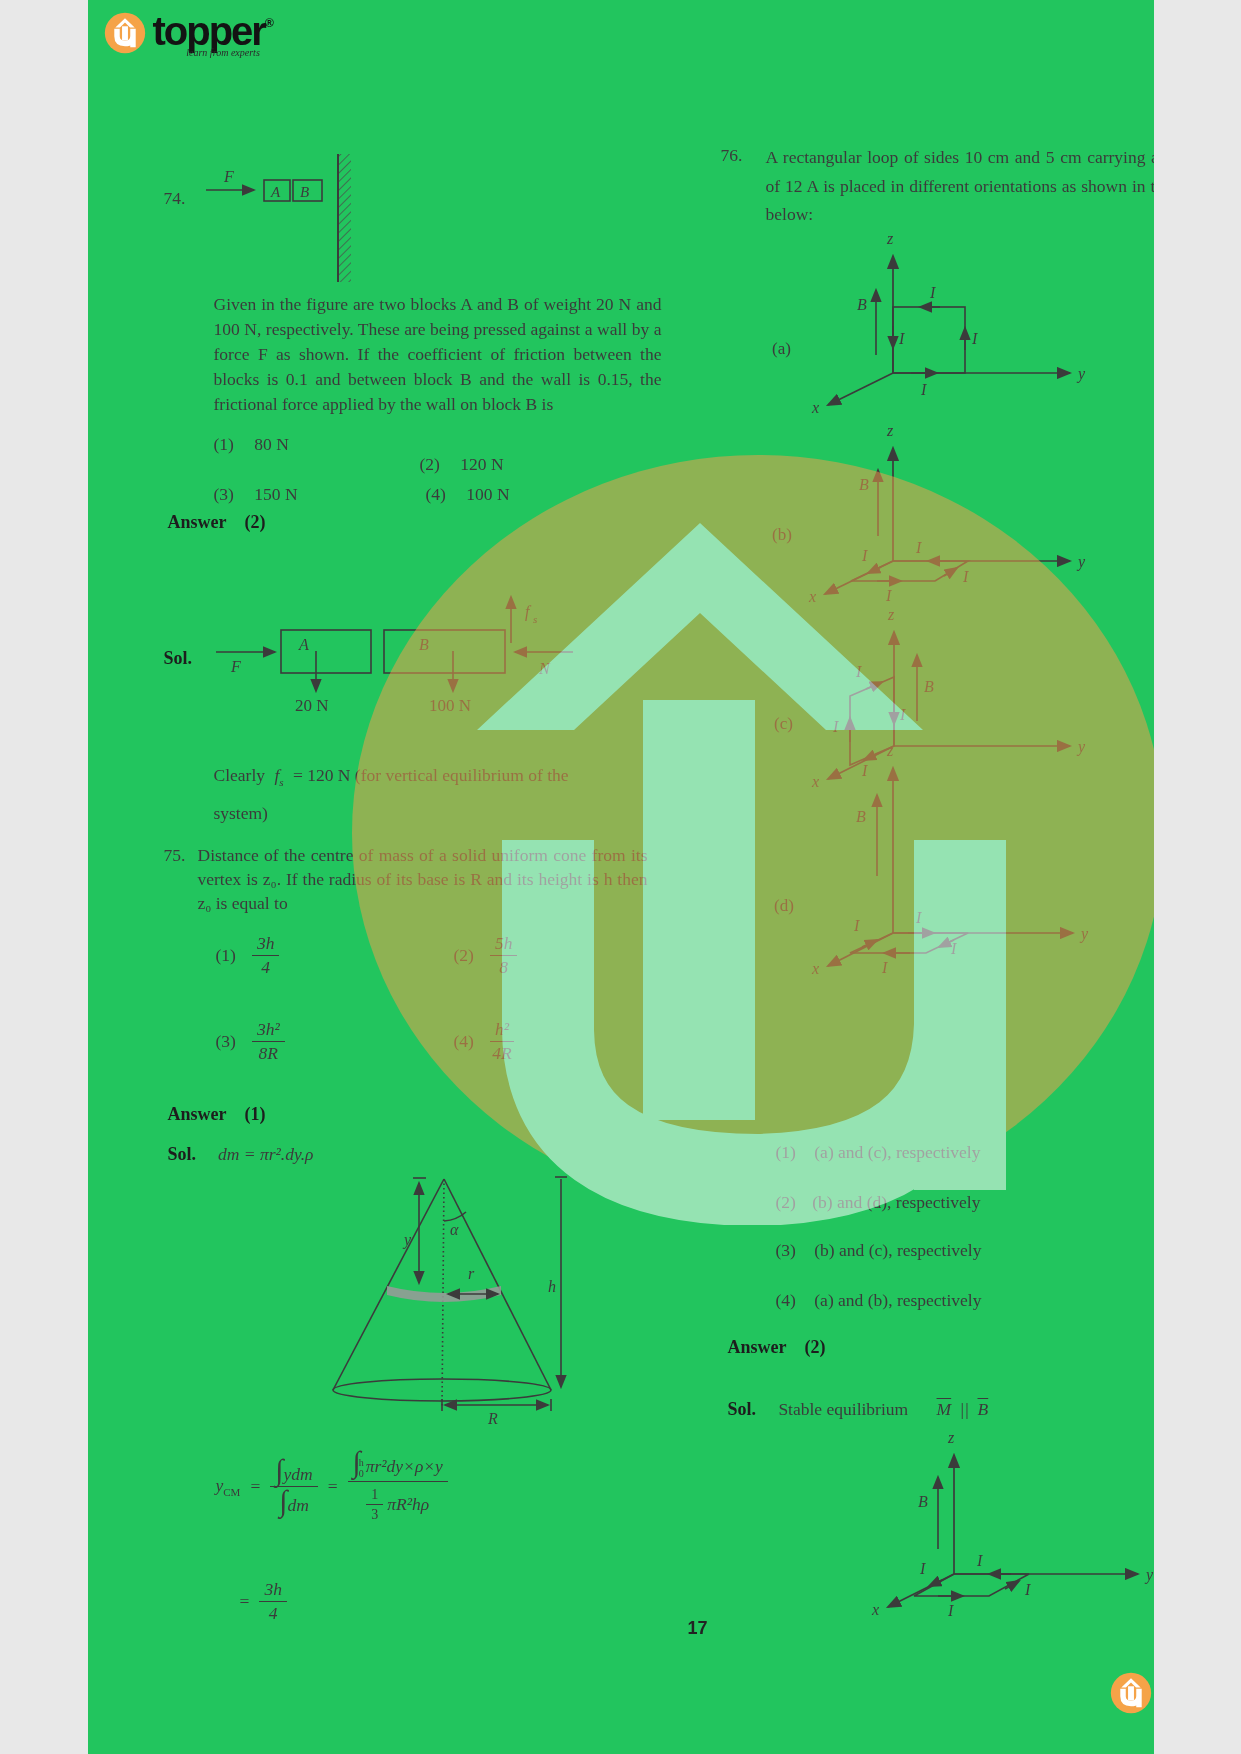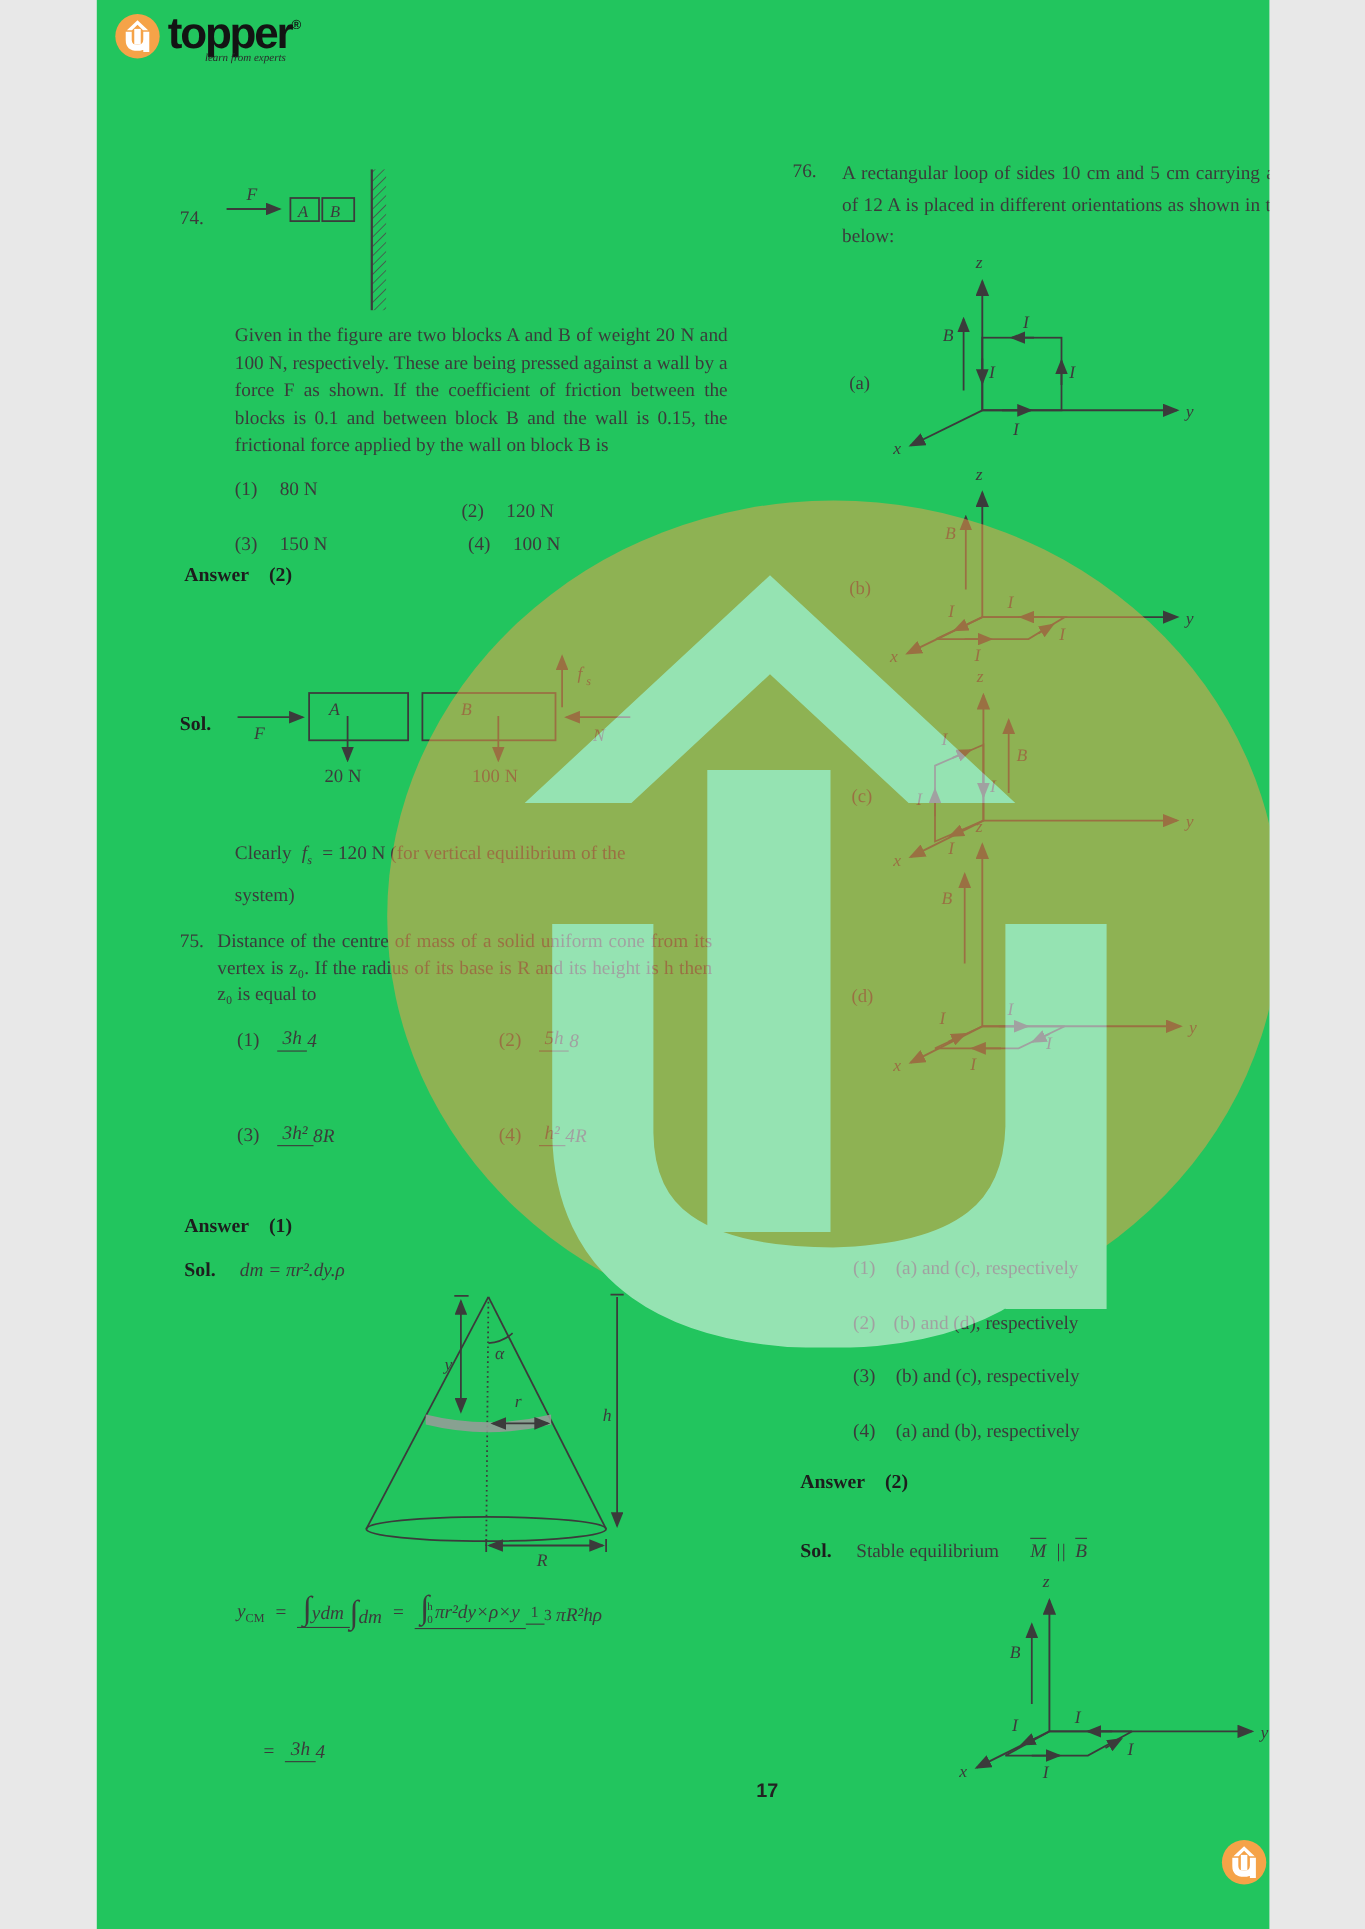--- a/index.html
+++ b/index.html
@@ -7,21 +7,21 @@
         font-family:"Liberation Serif",serif;color:#3b3b3b;}
   .abs{position:absolute;}
   .bodytext{font-size:17.5px;line-height:25px;}
   .just{text-align:justify;}
   .it{font-style:italic;}
   .blab{font-weight:bold;color:#1d1d1d;font-size:18px;}
   .onum{font-size:17.5px;}
   .sm{font-size:11px;}
   .vec{text-decoration:overline;}
   
-  .frac{display:inline-flex;flex-direction:row;align-items:center;text-align:center;vertical-align:middle;font-size:17.5px;}
+  .frac{display:inline-flex;flex-direction:column;align-items:center;text-align:center;vertical-align:middle;font-size:17.5px;}
   .frac>.num{border-bottom:1.4px solid #3b3b3b;padding:0 5px 2px;line-height:1.1;}
   .frac>.den{padding-top:2px;line-height:1.1;}
   .opt-frac{display:flex;align-items:center;gap:16px;}
   .formula{display:flex;align-items:center;gap:10px;font-size:17.5px;}
   .intg{font-size:30px;font-style:italic;line-height:.8;}
   .lim{display:inline-flex;flex-direction:column;font-size:10px;line-height:1.1;margin-left:-2px;margin-right:2px;vertical-align:middle;}
   .innerfrac{display:inline-flex;align-items:center;gap:4px;}
   
   .svgt{font:italic 16px "Liberation Serif",serif;fill:#3b3b3b;}
   .svgl{font:17px "Liberation Serif",serif;fill:#3b3b3b;}

